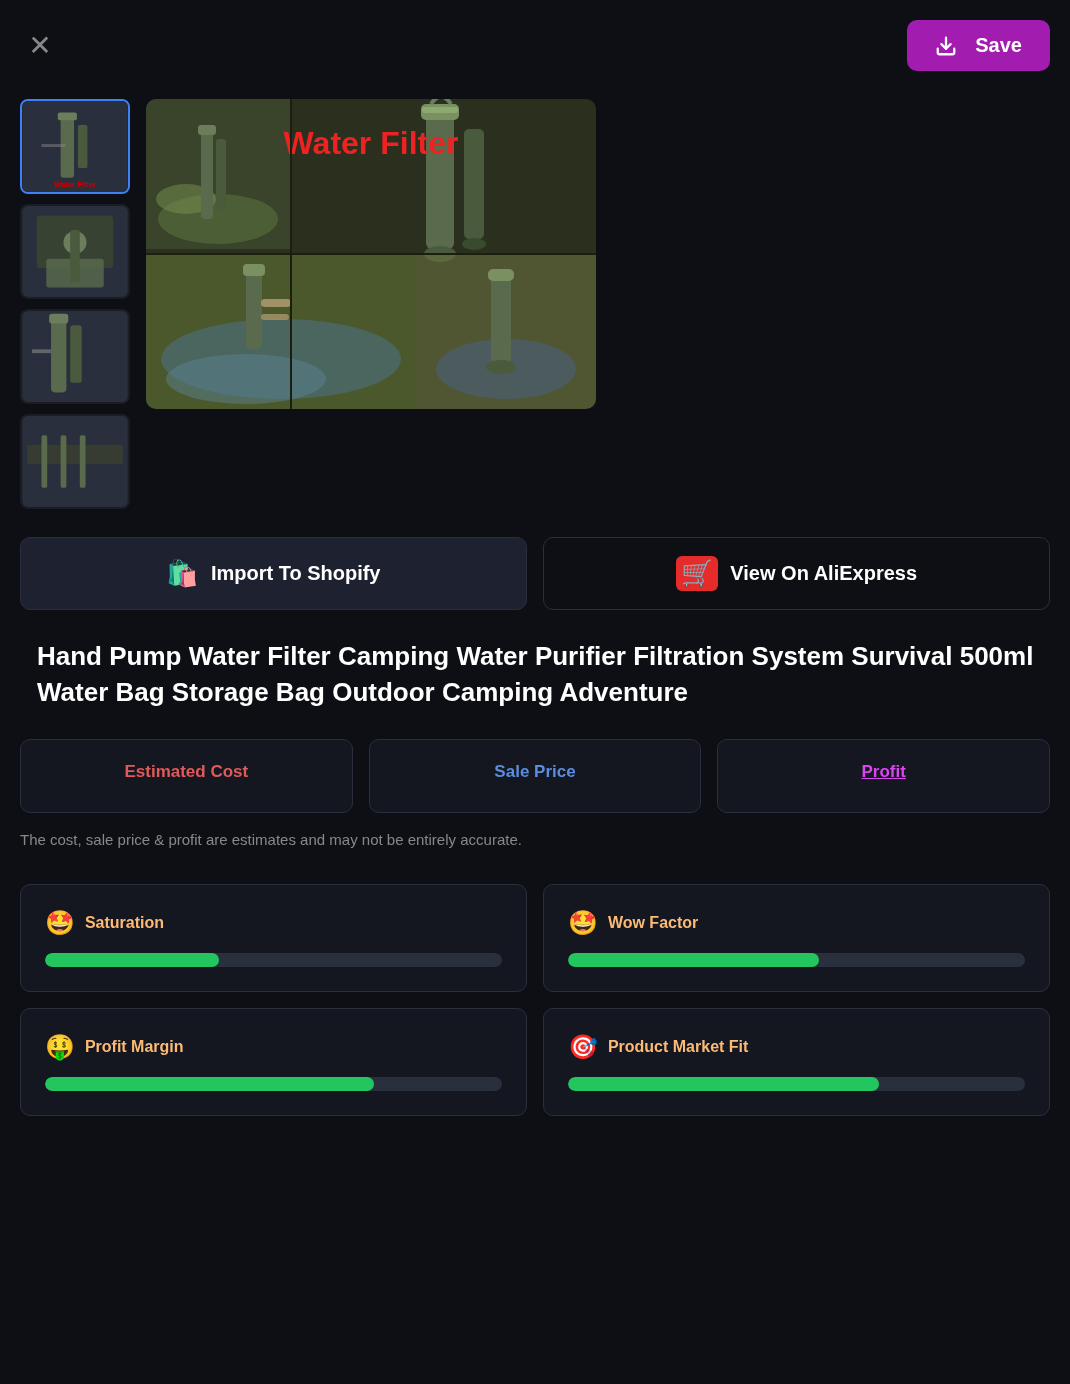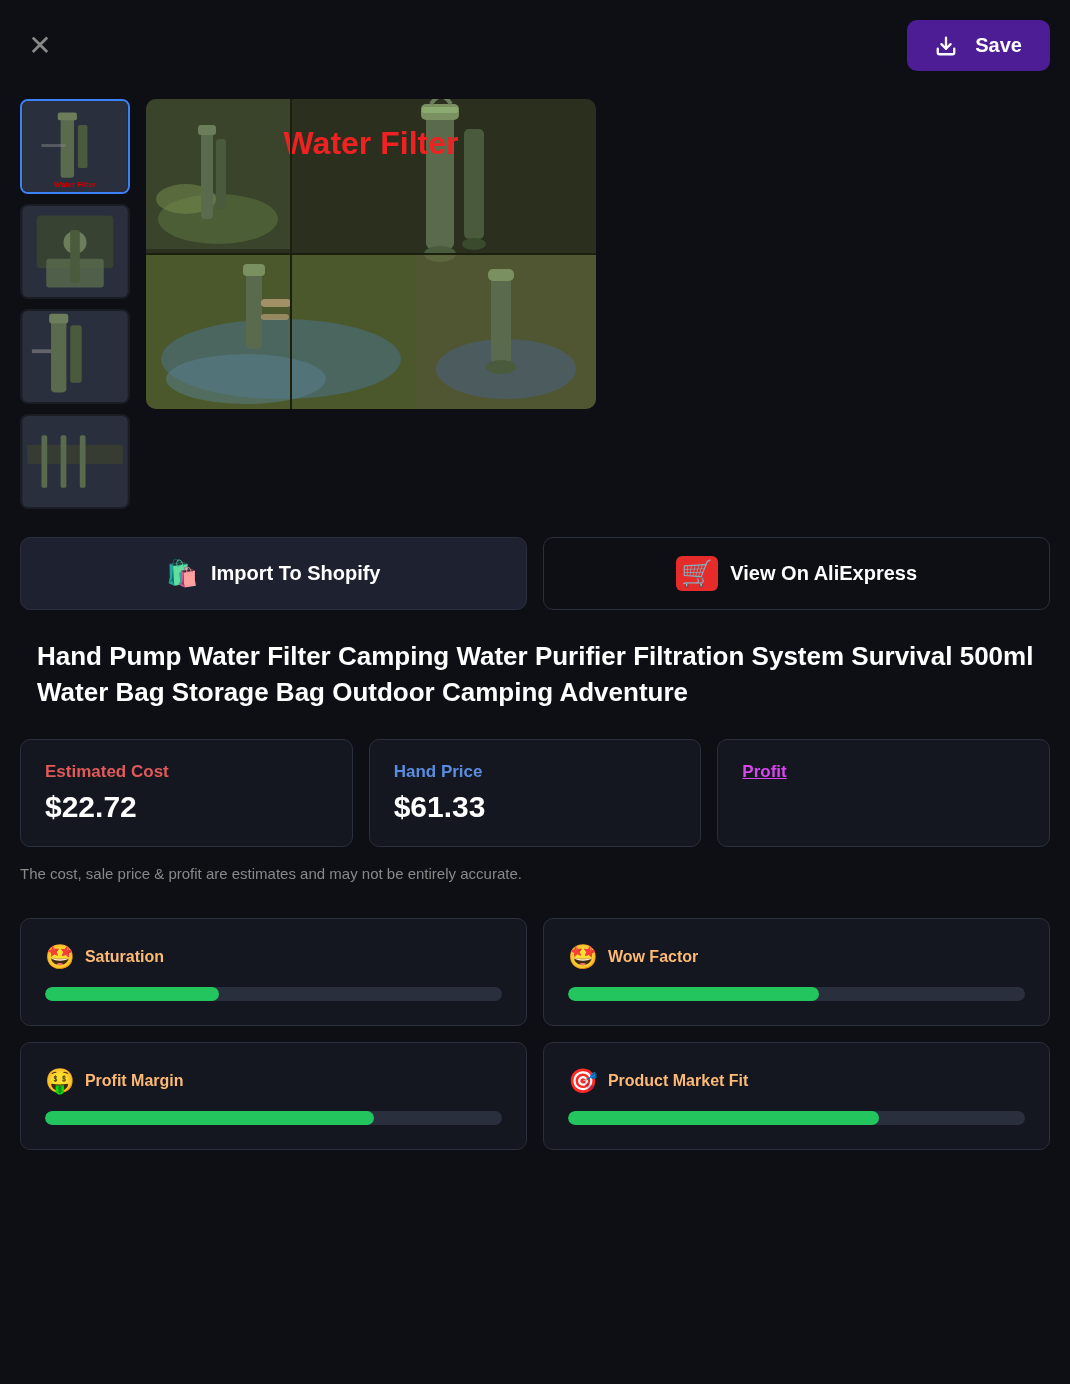--- a/index.html
+++ b/index.html
@@ -26,21 +26,21 @@
       color: #888;
       font-size: 28px;
       cursor: pointer;
       width: 40px;
       height: 40px;
       display: flex;
       align-items: center;
       justify-content: center;
     }
     .save-btn {
-      background-color: #4c1d95;
+      background-color: #a21caf;
       color: white;
       border: none;
       border-radius: 10px;
       padding: 14px 28px;
       font-size: 20px;
       font-weight: 600;
       cursor: pointer;
       display: flex;
       align-items: center;
       gap: 18px;
@@ -141,20 +141,21 @@
       flex: 1;
       background-color: #141720;
       border: 1px solid #2a2f3d;
       border-radius: 10px;
       padding: 22px 24px;
     }
     .price-label {
       font-size: 17px;
       font-weight: 600;
       margin-bottom: 8px;
+      text-align: center;
     }
     .price-label.cost { color: #e05a5a; }
     .price-label.sale { color: #5a8de0; }
     .price-label.profit { color: #d946ef; text-decoration: underline; }
     .price-value {
       font-size: 30px;
       font-weight: 700;
       color: #ffffff;
     }
     .price-disclaimer {
@@ -327,25 +328,23 @@
     <span style="font-size:26px; background:#e62b2b; border-radius:6px; padding:2px 5px;">🛒</span>
     <span>View On AliExpress</span>
   </button>
 </div>
 
 <h1 class="product-title">Hand Pump Water Filter Camping Water Purifier Filtration System Survival 500ml Water Bag Storage Bag Outdoor Camping Adventure</h1>
 
 <div class="price-cards">
   <div class="price-card">
     <div class="price-label cost">Estimated Cost</div>
-    <div class="price-value">$22.72</div>
   </div>
   <div class="price-card">
-    <div class="price-label sale">Hand Price</div>
-    <div class="price-value">$61.33</div>
+    <div class="price-label sale">Sale Price</div>
   </div>
   <div class="price-card">
     <div class="price-label profit">Profit</div>
   </div>
 </div>
 
 <p class="price-disclaimer">The cost, sale price &amp; profit are estimates and may not be entirely accurate.</p>
 
 <div class="metrics-grid" id="metrics-grid">
 <div class="metric-card">

